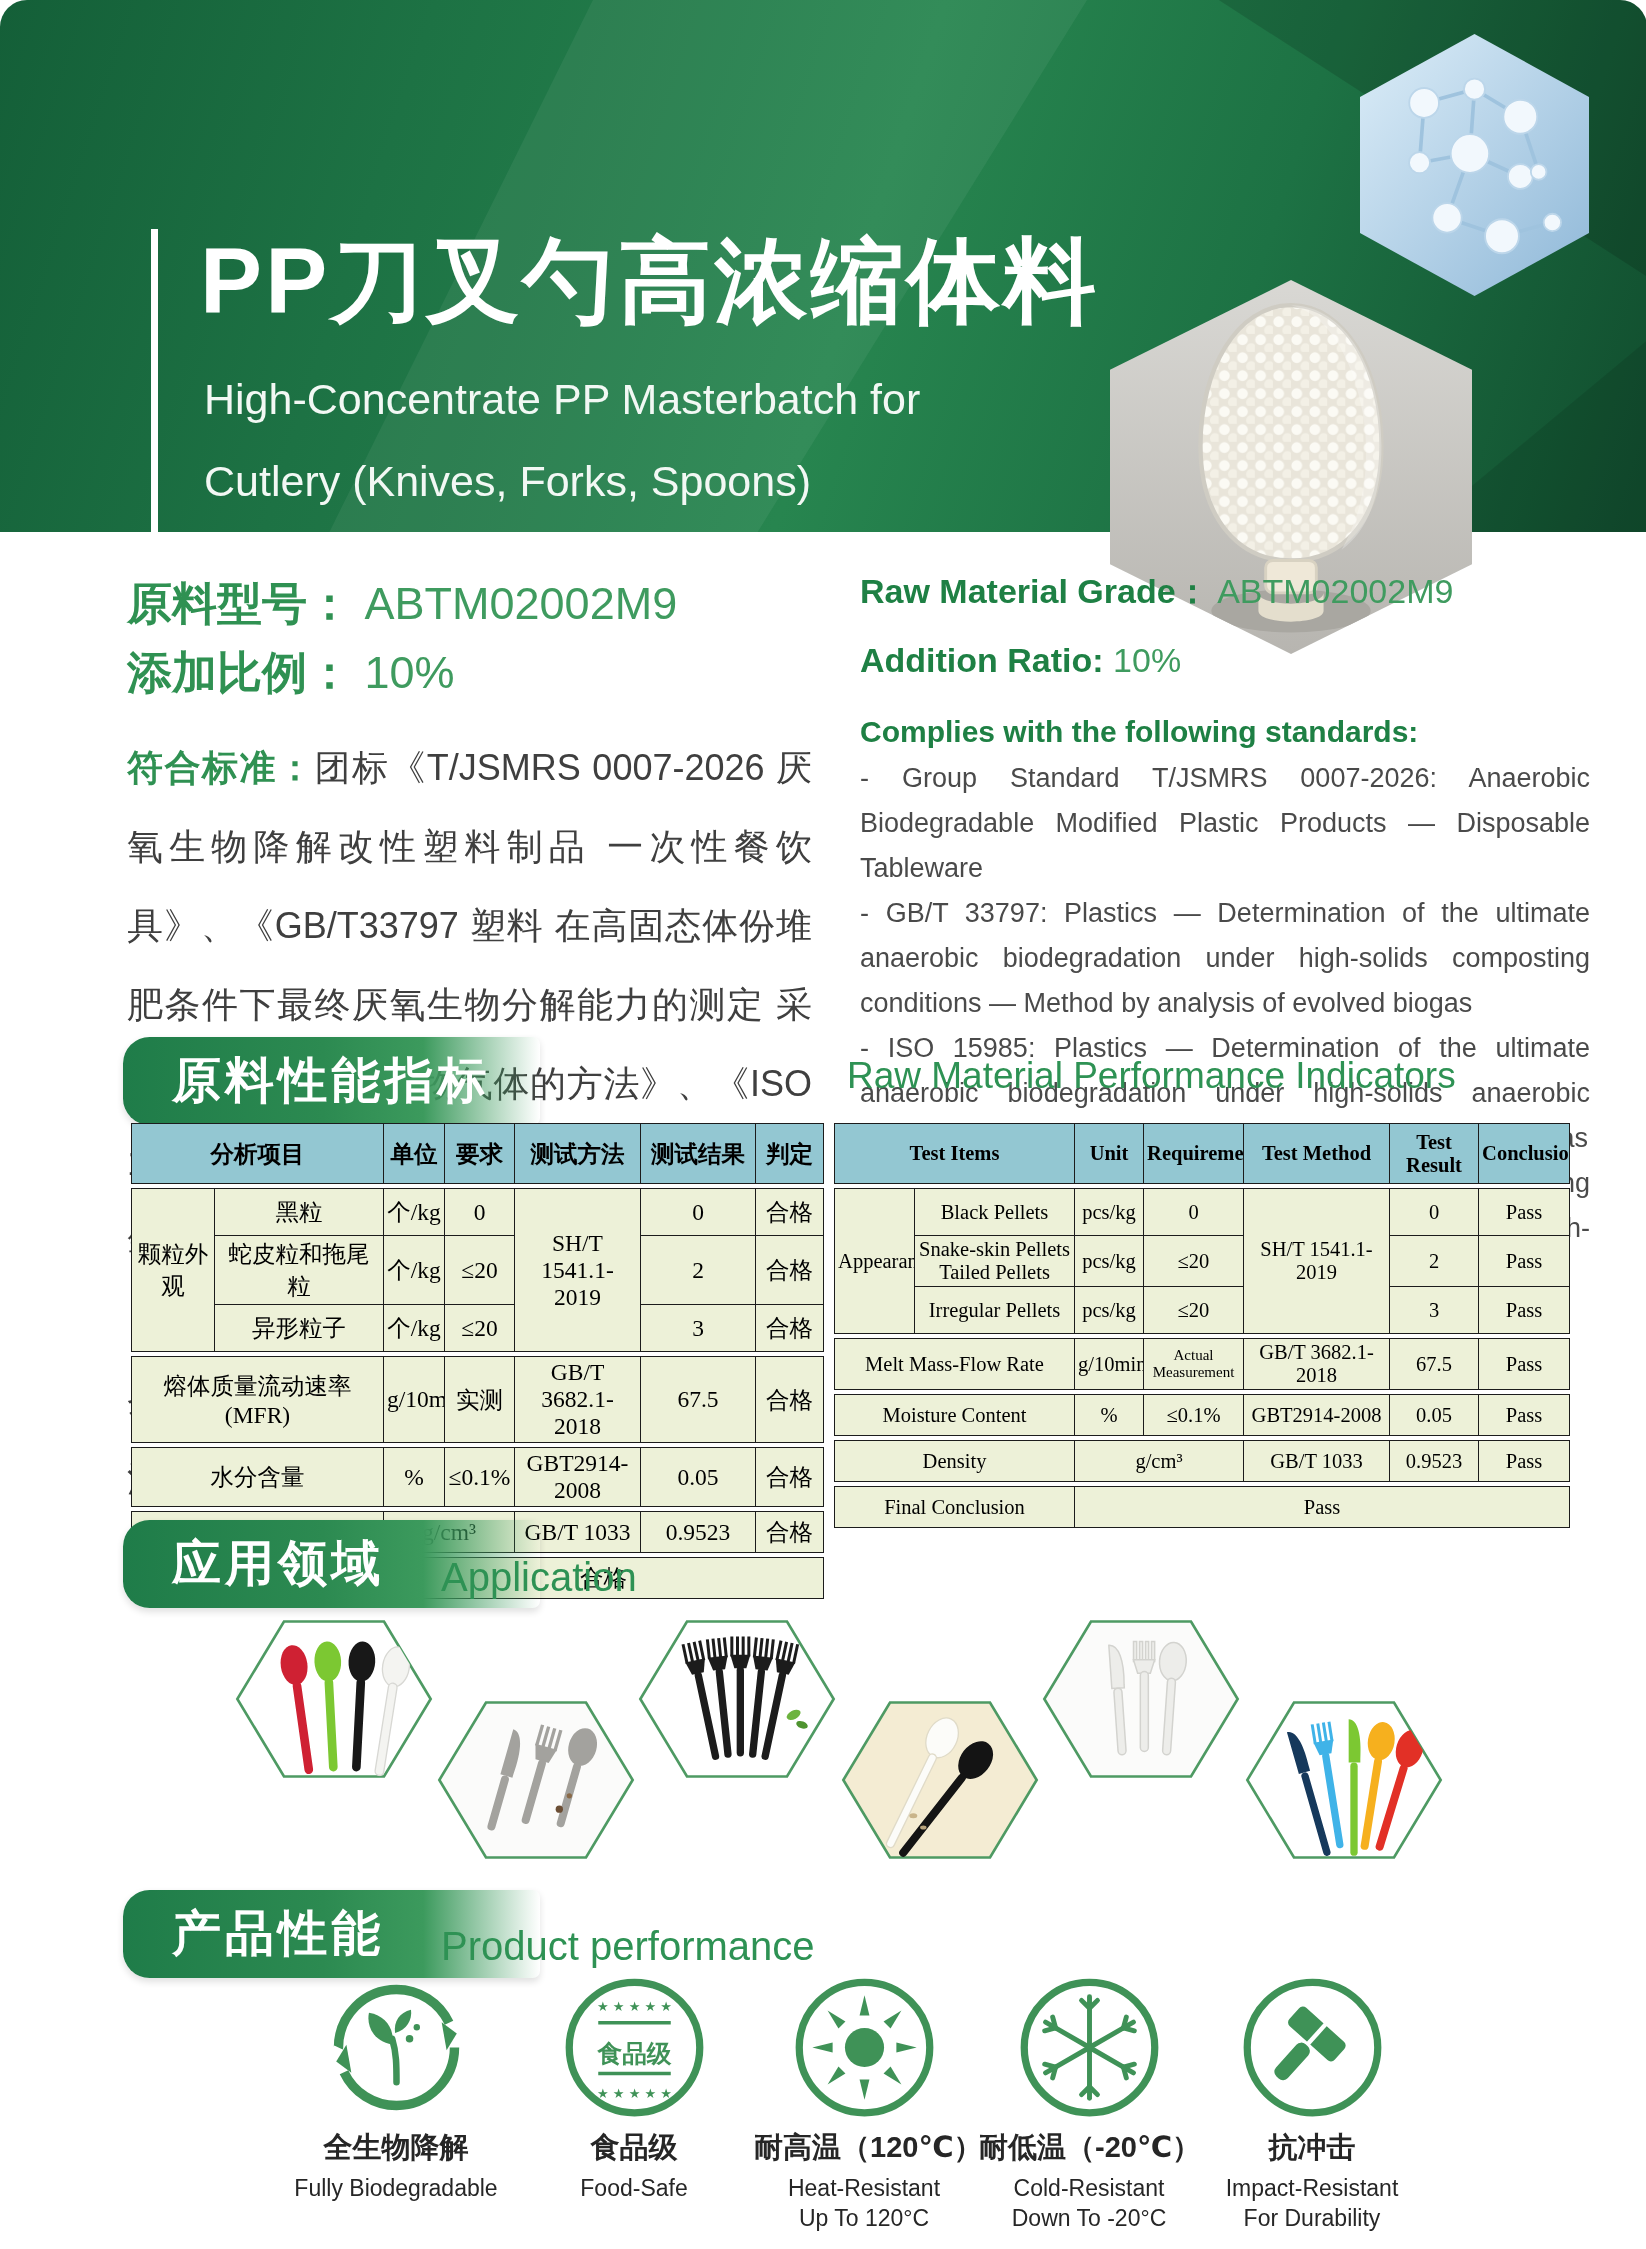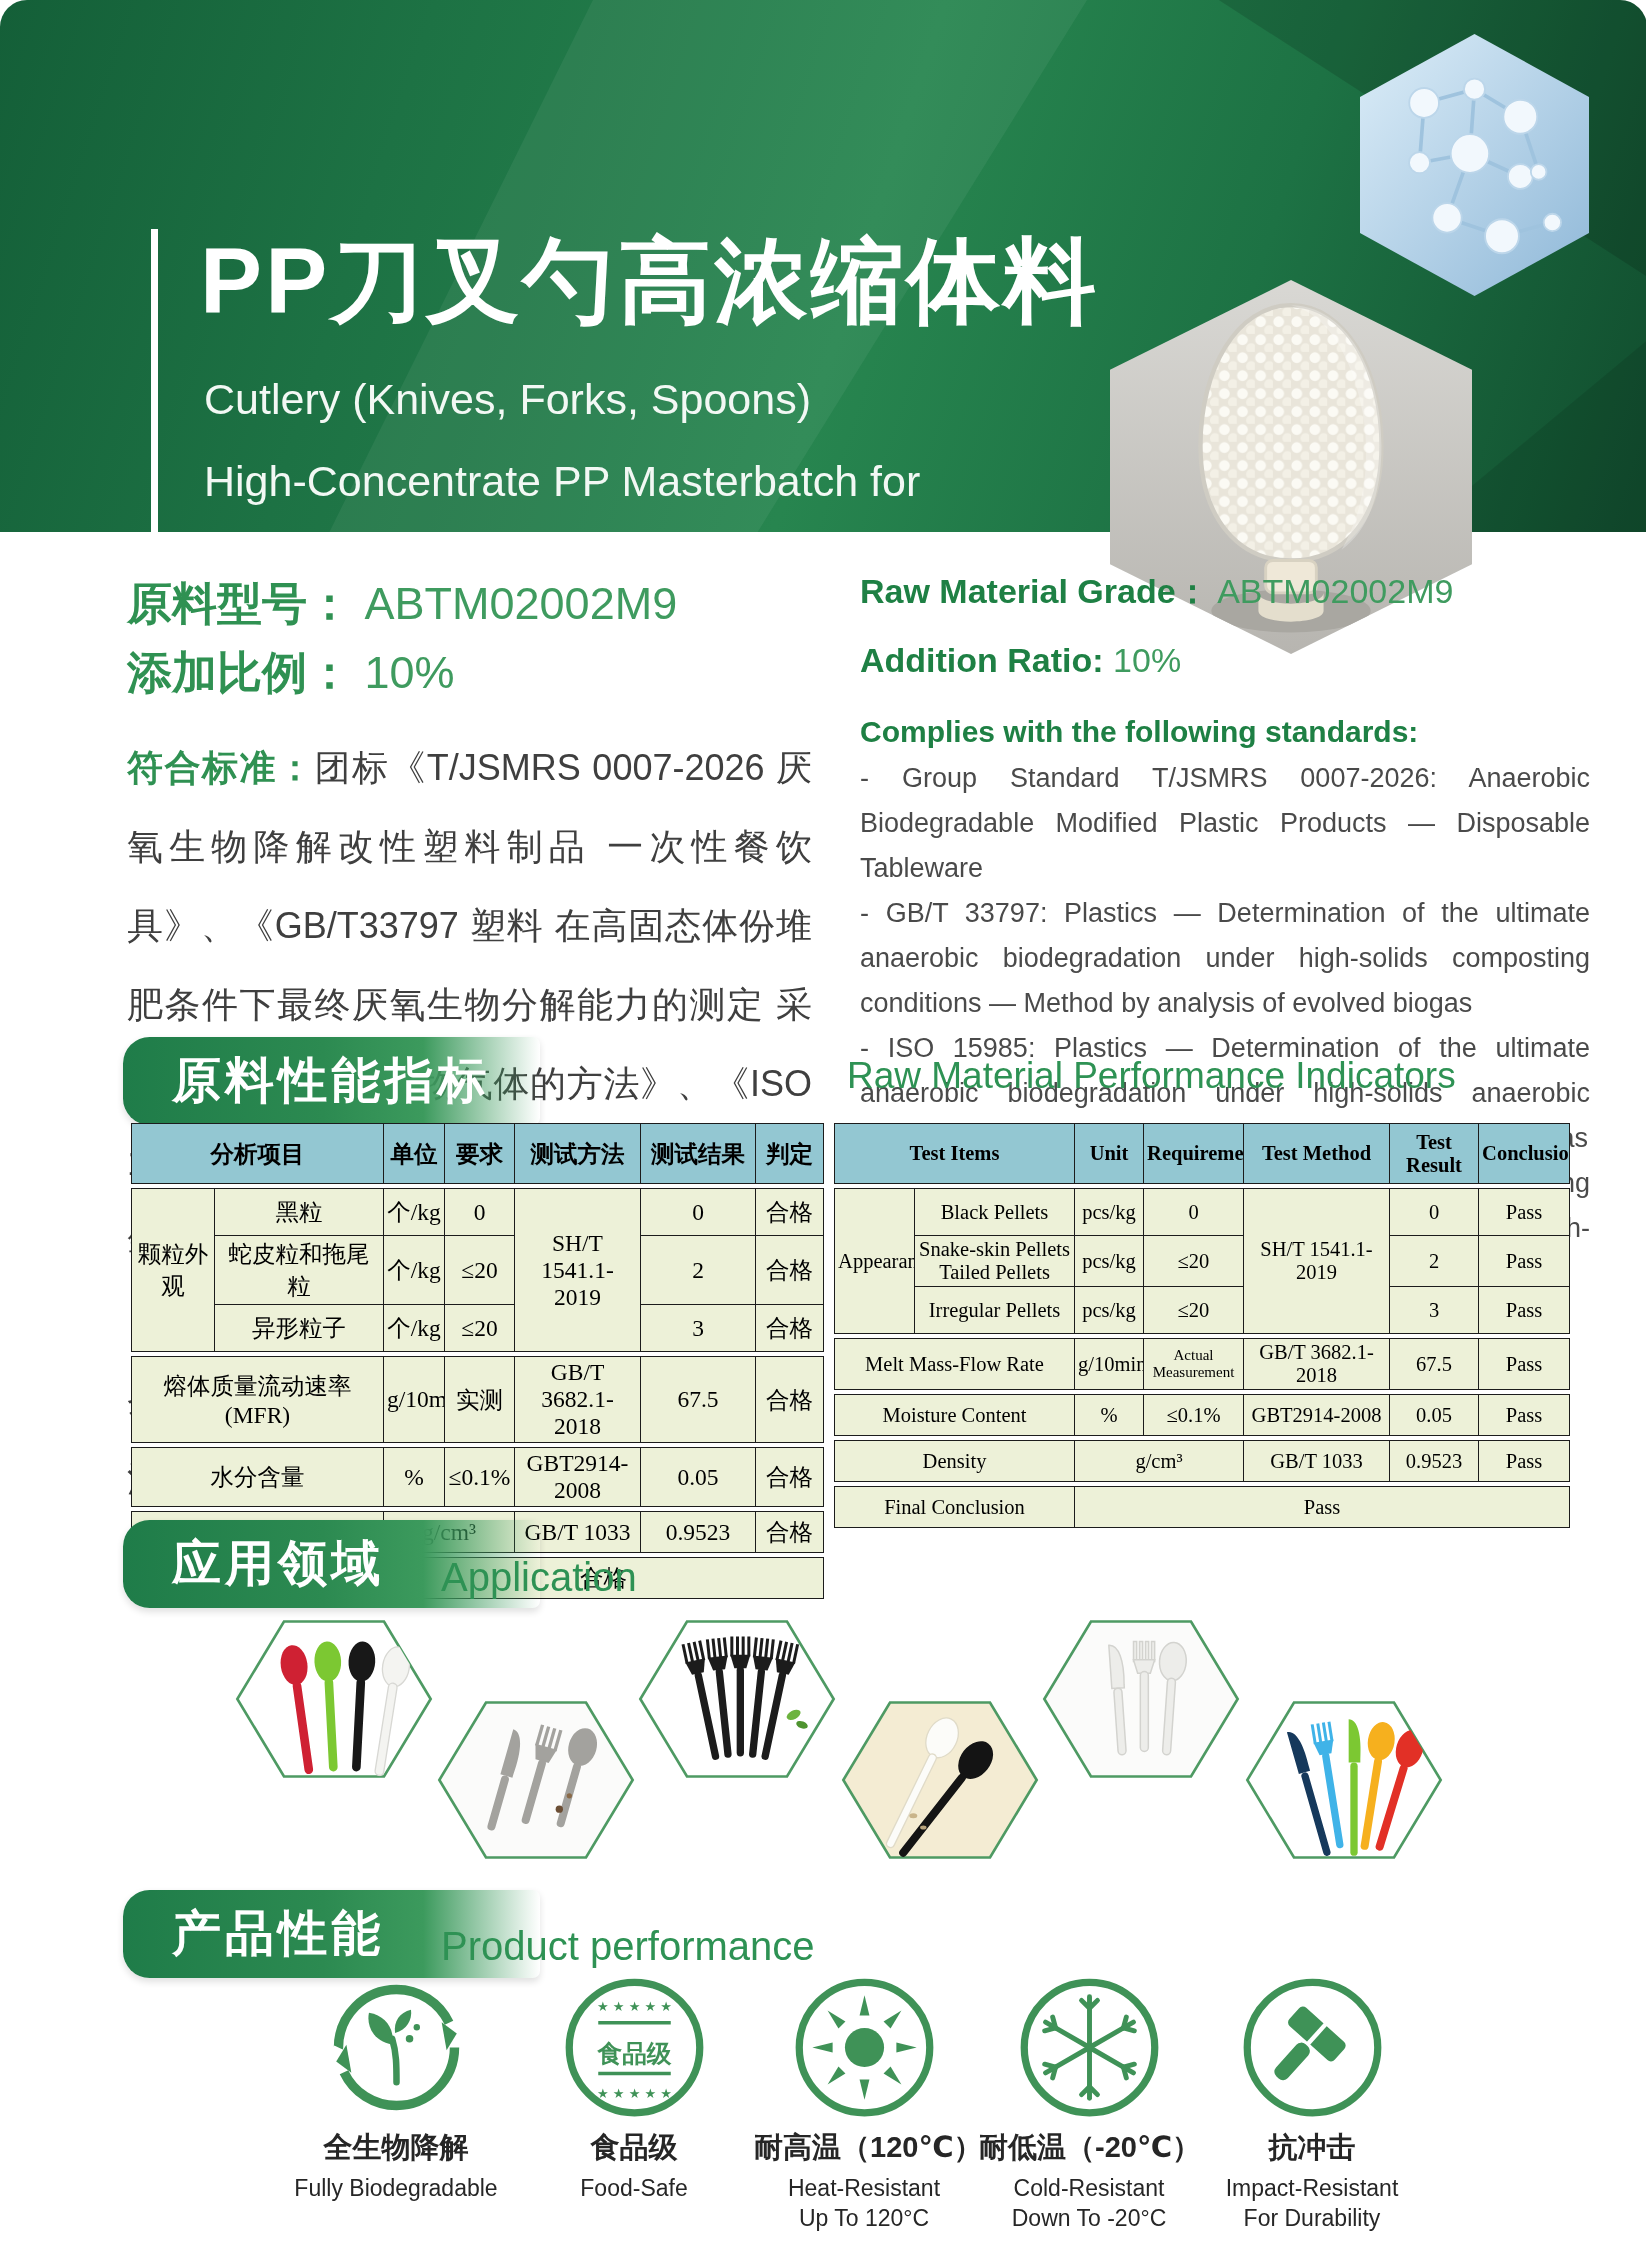--- a/index.html
+++ b/index.html
@@ -89,22 +89,22 @@
 
 <div class="page">
 
   <div class="header">
     <div class="shade1"></div>
     <div class="shade2"></div>
     <div class="shade3"></div>
     <div class="accent-bar"></div>
     <div class="main-title">PP刀叉勺高浓缩体料</div>
     <div class="subtitle">
+      <div>High-Concentrate PP Masterbatch for</div>
       <div>Cutlery (Knives, Forks, Spoons)</div>
-      <div>High-Concentrate PP Masterbatch for</div>
     </div>
   </div>
 
   <div class="hexv hex-molecule">
     <svg viewBox="0 0 100 114" preserveAspectRatio="none">
       <defs>
         <linearGradient id="molbg" x1="0" y1="0" x2="1" y2="1">
           <stop offset="0" stop-color="#dcedf8"></stop>
             <stop offset="1" stop-color="#8fb8d8"></stop>
         </linearGradient>

